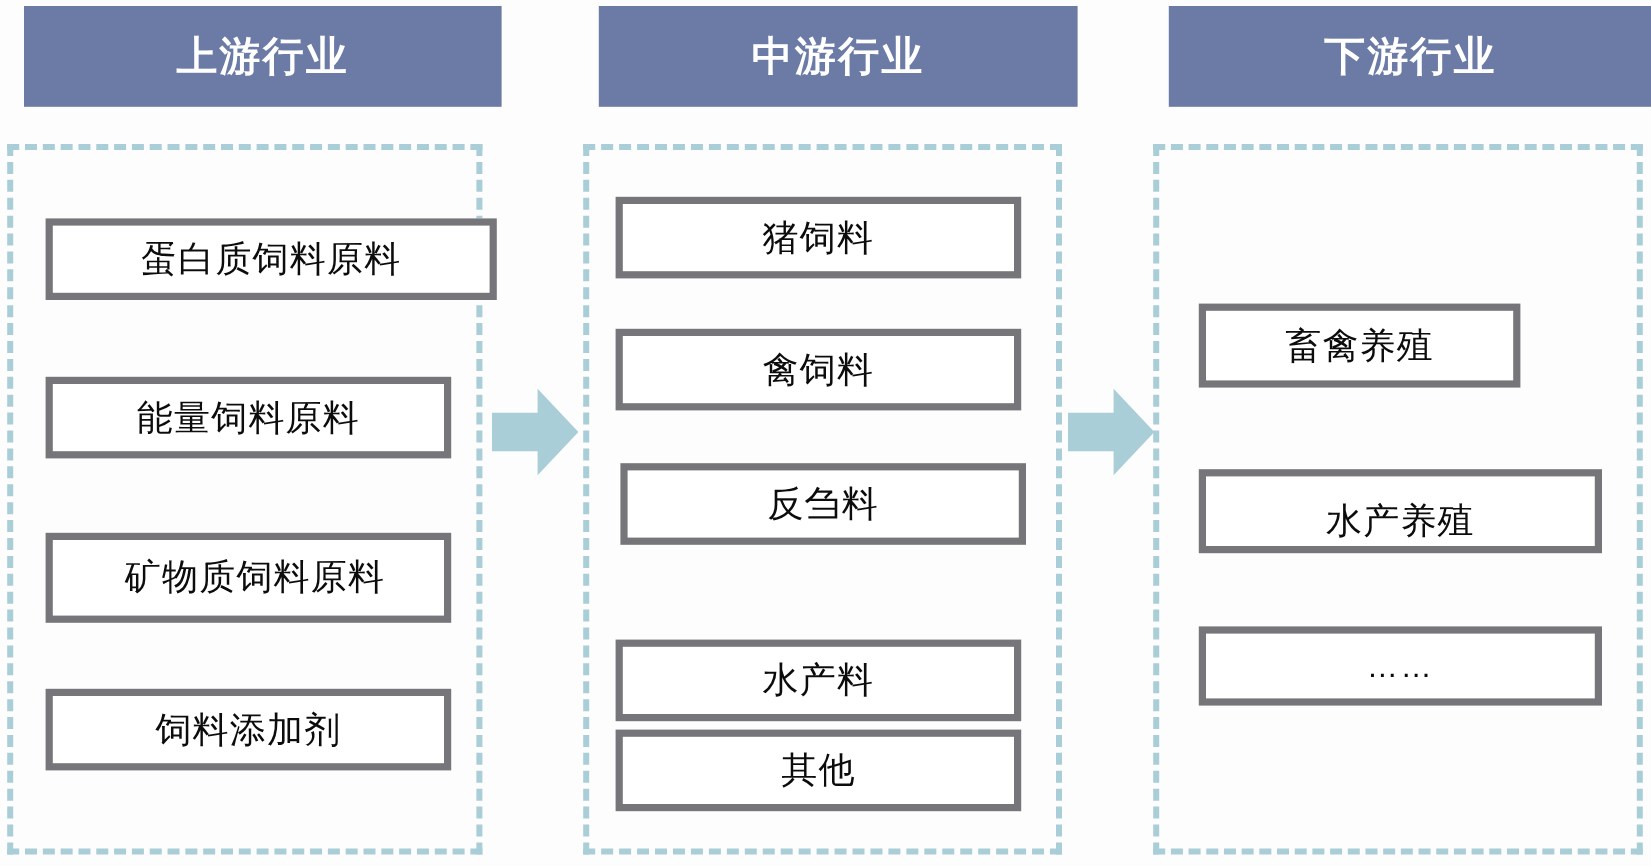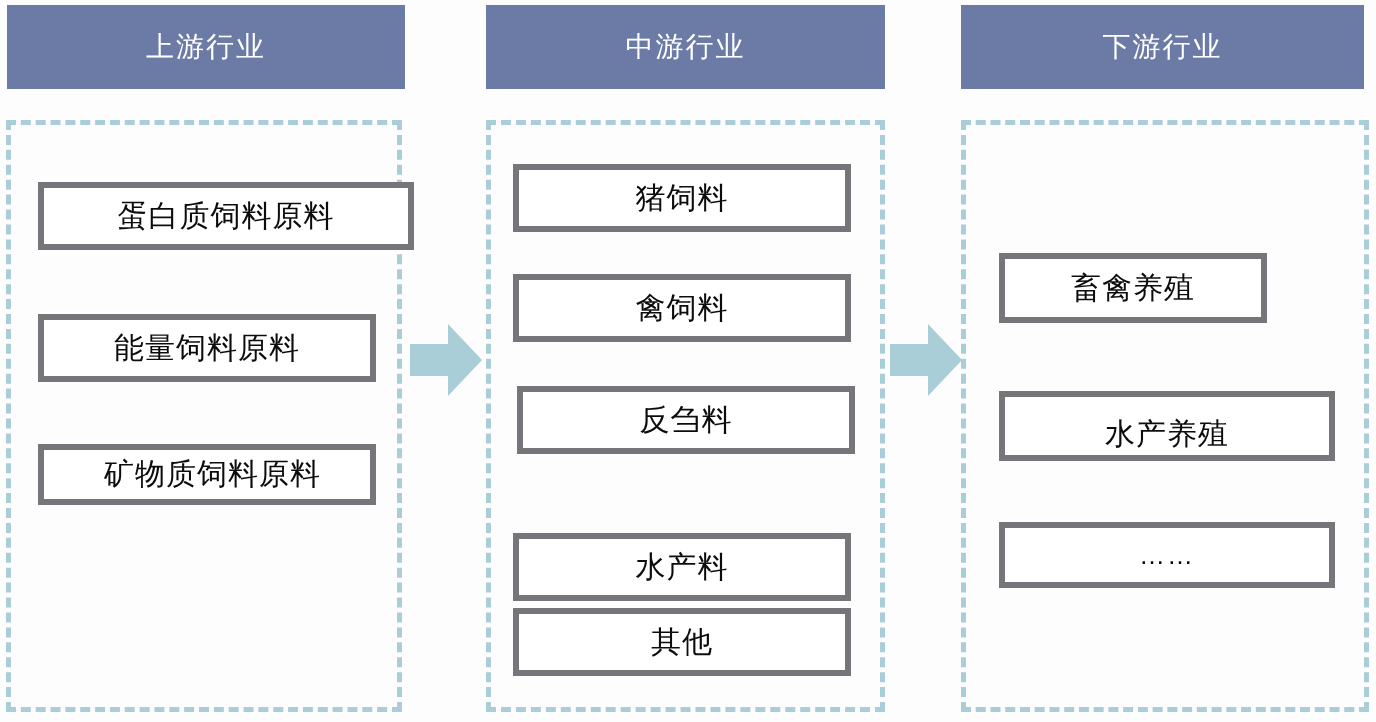--- a/index.html
+++ b/index.html
@@ -23,24 +23,25 @@
   }
 
   
   .col-header {
     position: absolute;
     background: #6b7ba6;
     color: #ffffff;
     display: flex;
     align-items: center;
     justify-content: center;
-    font-size: 28px;
+    font-size: 34px;
     letter-spacing: 2px;
-    font-weight: 400;
+    font-weight: 700;
     box-sizing: border-box;
+    margin-left: 13px;
   }
   #header-upstream   { left: 7px;   top: 5px; width: 398px; height: 84px; }
   #header-midstream  { left: 486px; top: 5px; width: 399px; height: 84px; }
   #header-downstream { left: 961px; top: 5px; width: 403px; height: 84px; }
 
   
   .dashed-group {
     position: absolute;
     border: 5px dashed #a9ced8;
     box-sizing: border-box;
@@ -65,21 +66,21 @@
     white-space: nowrap;
   }
   .item-box.ellipsis-box {
     font-size: 26px;
     letter-spacing: 2px;
   }
 
   
   #box-up-0 { left: 38px; top: 182px; width: 376px; height: 68px; }
   #box-up-1 { left: 38px; top: 314px; width: 338px; height: 68px; }
-  #box-up-2 { left: 38px; top: 444px; width: 338px; height: 61px; padding-left: 11px; }
+  #box-up-2 { left: 38px; top: 444px; width: 338px; height: 75px; padding-left: 11px; }
   #box-up-3 { left: 38px; top: 574px; width: 338px; height: 68px; }
 
   
   #box-mid-0 { left: 513px; top: 164px; width: 338px; height: 68px; }
   #box-mid-1 { left: 513px; top: 274px; width: 338px; height: 68px; }
   #box-mid-2 { left: 517px; top: 386px; width: 338px; height: 68px; }
   #box-mid-3 { left: 513px; top: 497px; width: 338px; height: 68px; margin-top: 36px; }
   #box-mid-4 { left: 513px; top: 608px; width: 338px; height: 68px; }
 
   
@@ -117,20 +118,23 @@
 
   <div class="item-box" id="box-up-0">
     <span>蛋白质饲料原料</span>
   </div>
   <div class="item-box" id="box-up-1">
     <span>能量饲料原料</span>
   </div>
   <div class="item-box" id="box-up-2">
     <span>矿物质饲料原料</span>
   </div>
+  <div class="item-box" id="box-up-3">
+    <span>饲料添加剂</span>
+  </div>
 
   <div class="block-arrow" id="arrow-up-to-mid">
     <svg width="72" height="80" viewBox="0 0 72 80" aria-hidden="true">
       <polygon points="0,24 38,24 38,4 72,40 38,76 38,56 0,56" fill="#a9ced8"></polygon>
     </svg>
   </div>
 
   <div class="dashed-group" id="group-midstream"></div>
 
   <div class="item-box" id="box-mid-0">

